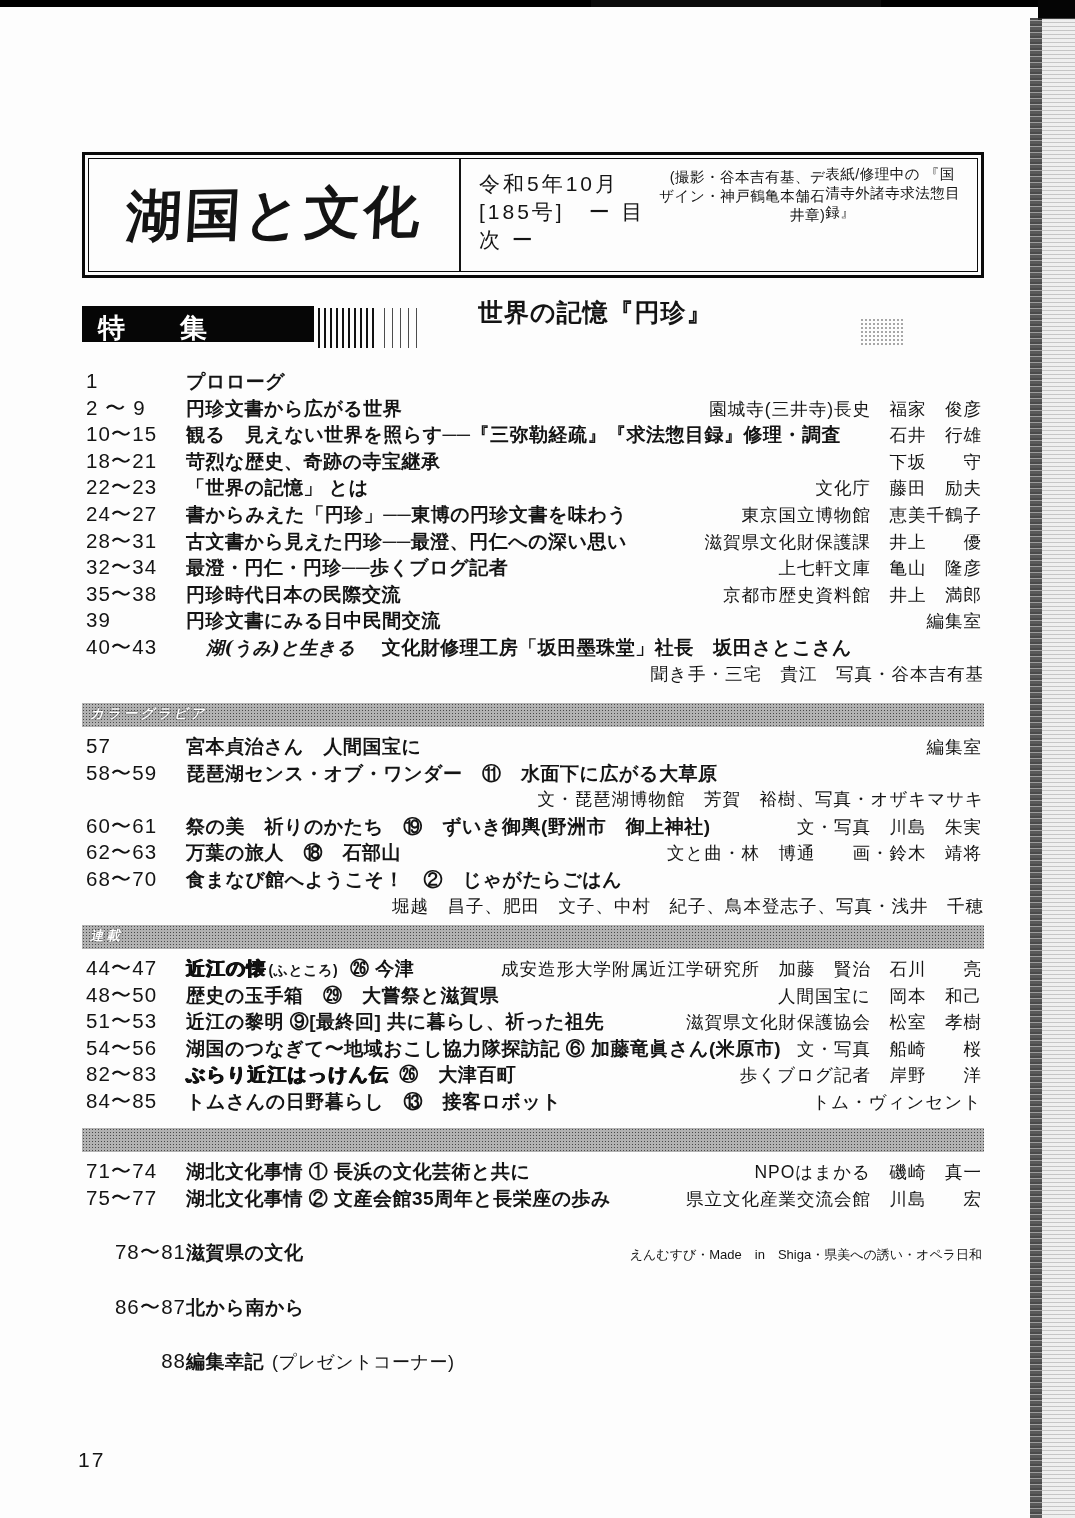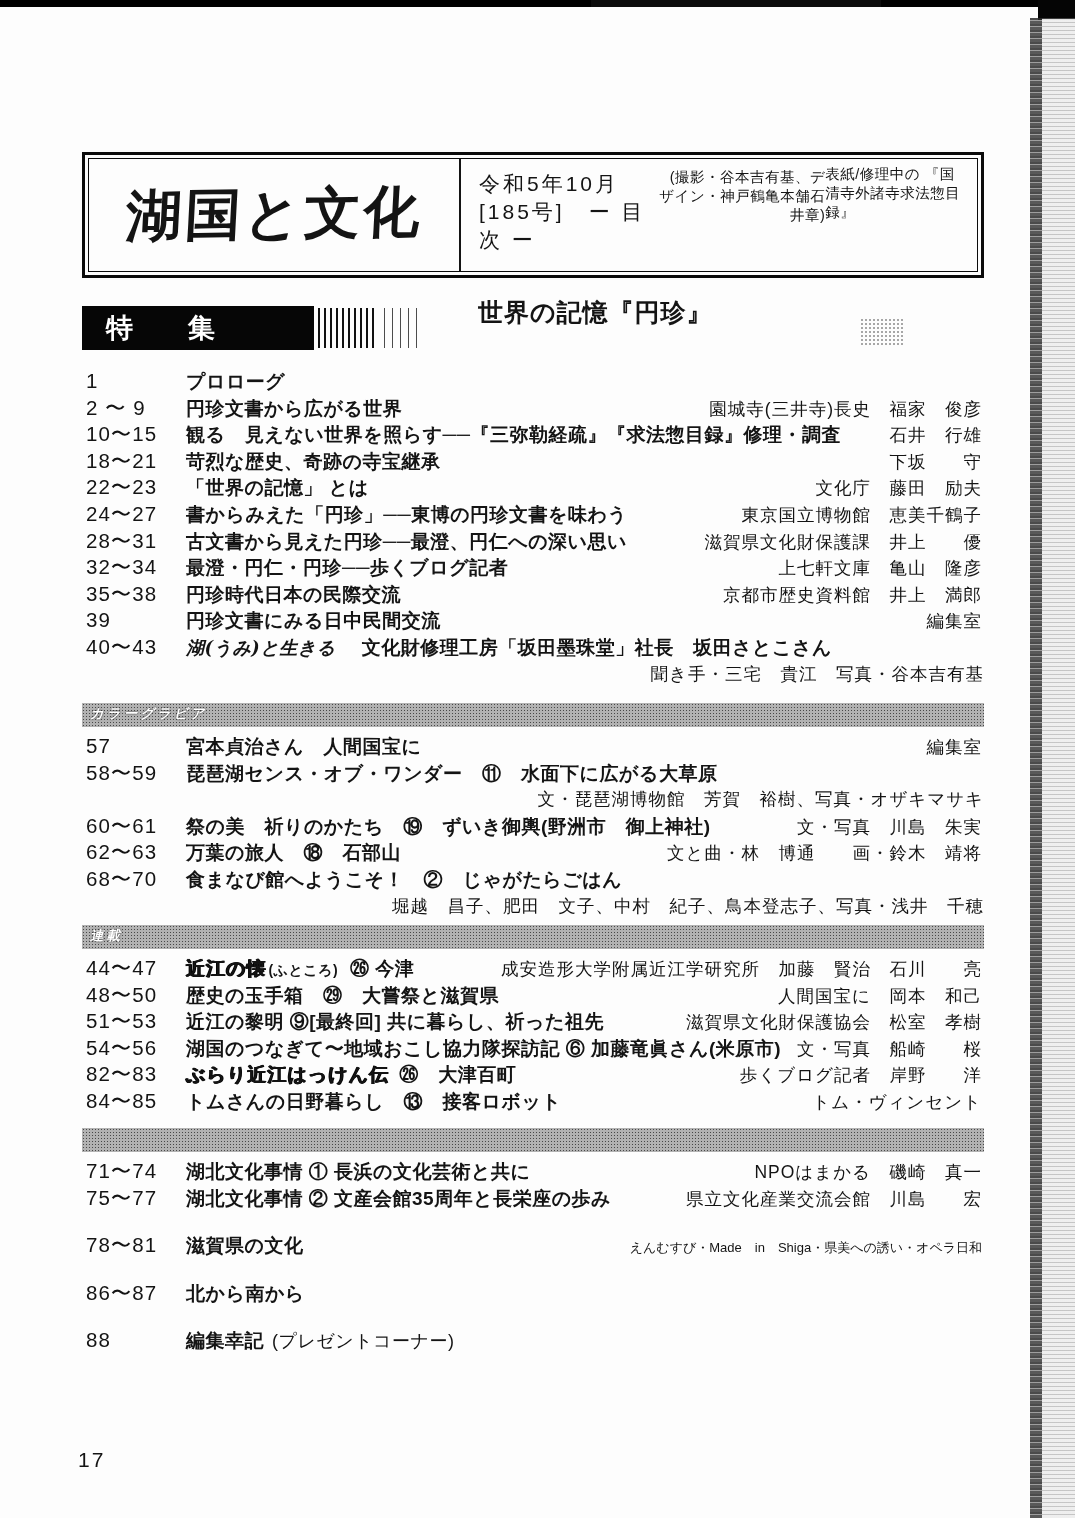--- a/index.html
+++ b/index.html
@@ -22,47 +22,47 @@
              border-right:2px solid #141414;}
   .logo{font-family:"DejaVu Serif",serif;font-size:56px;font-weight:bold;
         transform:skewX(-4deg) rotate(-1deg);letter-spacing:3px;}
   .header-right{flex:1;padding:6px 12px 6px 18px;display:flex;flex-direction:row;box-sizing:border-box;}
   .issue-line{font-size:21px;letter-spacing:3px;padding-top:5px;font-weight:500;}
   .header-rule{border-bottom:1.5px solid #222;margin:6px 0 7px -4px;}
   .cover-note{font-size:14.5px;letter-spacing:.5px;}
   .cover-note.indent{text-align:right;margin-top:3px;}
 
   
-  .feature-label-box{position:absolute;left:82px;top:306px;width:232px;height:44px;background:#060606;
+  .feature-label-box{position:absolute;left:82px;top:306px;width:232px;height:36px;background:#060606;
         color:#fff;font-size:27px;font-weight:bold;letter-spacing:14px;line-height:44px;
-        padding-left:24px;box-sizing:border-box;}
+        padding-left:16px;box-sizing:border-box;}
   .stripes{position:absolute;top:308px;height:40px;}
   .stripes.s1{left:318px;width:58px;background:repeating-linear-gradient(90deg,#111 0 2px,transparent 2px 6px);}
   .stripes.s2{left:384px;width:34px;opacity:.75;background:repeating-linear-gradient(90deg,#111 0 1px,transparent 1px 8px);}
   .feature-title{position:absolute;left:478px;top:296px;font-size:25px;font-weight:bold;letter-spacing:1px;}
   .dot-block{position:absolute;left:860px;top:318px;width:44px;height:28px;opacity:.75;
         background-image:radial-gradient(circle,#8a8a8a .8px,transparent .9px);background-size:4px 4px;}
 
   
   .sec{position:absolute;left:82px;width:902px;}
   .sec-0{top:368px}.sec-1{top:703px}.sec-2{top:925px}.sec-3{top:1128px}
   .gray-bar{height:24px;background-color:#b2b2b2;line-height:20px;
         background-image:radial-gradient(circle,rgba(45,45,45,.8) .6px,transparent .75px);background-size:3px 3px;}
   .bar-label{color:#fff;font-size:13.5px;font-weight:bold;font-style:italic;letter-spacing:3px;
         padding-left:8px;text-shadow:0 0 2px rgba(30,30,30,.95);}
   .after-bar{margin-top:6px;}
   .row{display:flex;align-items:baseline;height:26.6px;line-height:26.6px;white-space:nowrap;}
-  .row.gap{margin-top:21px;}
+  .row.gap{margin-top:28px;text-align:right;}
   .pages{width:104px;flex:0 0 104px;font-size:20.5px;letter-spacing:1px;padding-left:4px;
         box-sizing:border-box;font-weight:500;}
   .title{font-size:19px;font-weight:bold;letter-spacing:.5px;}
   .t-main:not(:first-child){margin-left:10px;}
   .t-small{font-size:14px;margin:0 2px;}
   .t-strong{text-shadow:.7px 0 0 #000,-.7px 0 0 #000;letter-spacing:1px;}
-  .t-brush{font-family:"DejaVu Serif",serif;font-style:italic;font-size:18px;margin-right:16px;}
+  .t-brush{font-family:"DejaVu Serif",serif;font-style:italic;font-size:18px;margin-right:16px;margin-left:20px;}
   .t-suffix{font-weight:normal;font-size:18px;margin-left:8px;}
   .credit{margin-left:auto;font-size:17.5px;font-weight:normal;letter-spacing:1px;flex:0 0 auto;padding-right:2px;}
   .credit.sc{font-size:13px;letter-spacing:0;}
   .credit-below{height:26.6px;line-height:26.6px;text-align:right;font-size:17.5px;
         letter-spacing:1px;white-space:nowrap;}
   .pageno{position:absolute;left:78px;top:1448px;font-size:21px;letter-spacing:2px;font-weight:500;}
 </style>
 </head>
 <body>
 

